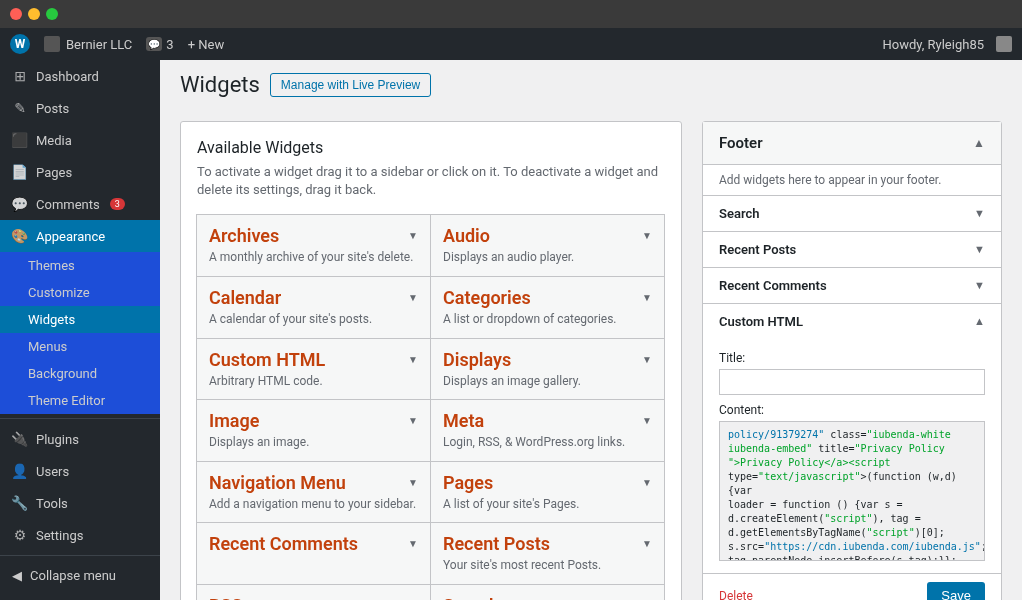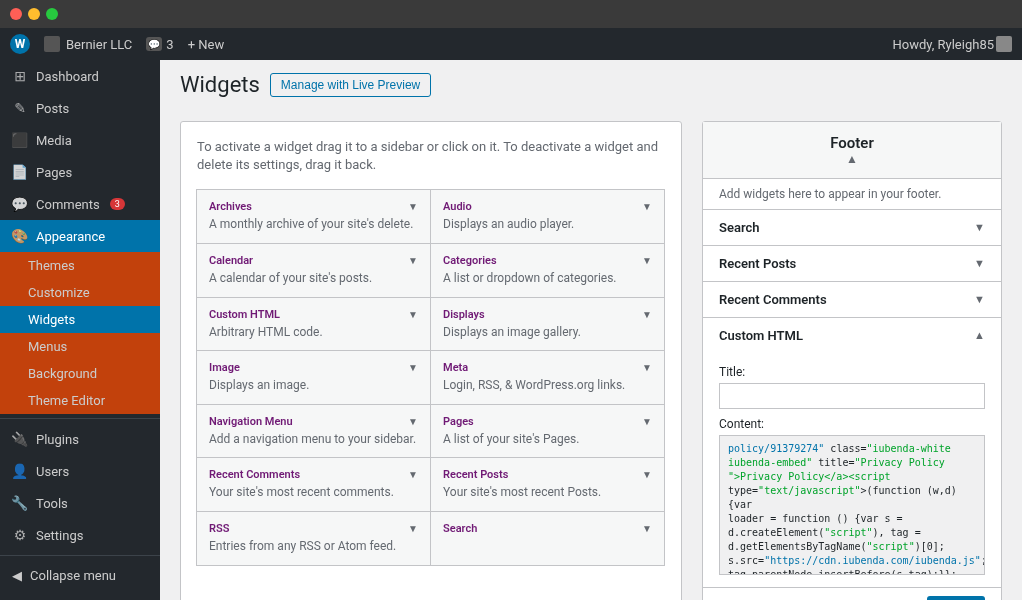--- a/index.html
+++ b/index.html
@@ -15,34 +15,34 @@
 
     
     .admin-bar { background: #23282d; height: 32px; display: flex; align-items: center; padding: 0 10px; flex-shrink: 0; color: #fff; gap: 12px; }
     .admin-bar-left { display: flex; align-items: center; gap: 14px; flex: 1; }
     .wp-logo { width: 20px; height: 20px; background: #0073aa; border-radius: 50%; display: flex; align-items: center; justify-content: center; color: white; font-size: 12px; font-weight: bold; }
     .admin-bar-site { display: flex; align-items: center; gap: 6px; color: #ccc; font-size: 13px; }
     .admin-bar-site .site-icon { width: 16px; height: 16px; background: #555; border-radius: 2px; }
     .admin-bar-comments { display: flex; align-items: center; gap: 4px; color: #ccc; font-size: 13px; }
     .comment-bubble { width: 16px; height: 14px; background: #555; border-radius: 3px; position: relative; display: flex; align-items: center; justify-content: center; font-size: 10px; color: #ccc; }
     .admin-bar-new { display: flex; align-items: center; gap: 4px; color: #ccc; font-size: 13px; }
-    .admin-bar-right { color: #ccc; font-size: 13px; display: flex; align-items: center; gap: 2px; }
+    .admin-bar-right { color: #ccc; font-size: 13px; display: flex; align-items: center; gap: 12px; }
     .admin-avatar { width: 16px; height: 16px; background: #888; border-radius: 2px; }
 
     
     .main-layout { display: flex; flex: 1; overflow: hidden; }
 
     
     .sidebar { width: 160px; background: #23282d; color: #ccc; flex-shrink: 0; overflow-y: auto; }
     .sidebar-menu { list-style: none; }
     .sidebar-item { display: flex; align-items: center; gap: 8px; padding: 8px 12px; cursor: pointer; font-size: 13px; color: #ccc; }
     .sidebar-item.active { background: #0073aa; color: #fff; }
     .sidebar-item .si-icon { width: 16px; height: 16px; display: flex; align-items: center; justify-content: center; font-size: 14px; opacity: 0.8; }
     .sidebar-item .badge { background: #d63638; color: #fff; border-radius: 10px; font-size: 9px; padding: 1px 5px; margin-left: 2px; }
-    .sidebar-submenu { list-style: none; background: #c2410c; }
+    .sidebar-submenu { list-style: none; background: #1d4ed8; }
     .sidebar-submenu .sidebar-item { padding: 6px 12px 6px 28px; font-size: 13px; }
     .sidebar-submenu .sidebar-item.active { background: #0073aa; color: #fff; }
     .sidebar-divider { height: 1px; background: #3c434a; margin: 4px 0; }
     .collapse-menu-item { display: flex; align-items: center; gap: 8px; padding: 8px 12px; cursor: pointer; font-size: 13px; color: #ccc; }
 
     
     .content-area { flex: 1; overflow-y: auto; padding: 0; display: flex; flex-direction: column; }
 
     
     .page-header { background: #f0f0f1; padding: 12px 20px 0; }
@@ -54,28 +54,28 @@
     .widgets-content { display: flex; gap: 20px; padding: 16px 20px; flex: 1; }
 
     
     .available-widgets { flex: 1; background: #fff; border: 1px solid #c3c4c7; border-radius: 3px; padding: 16px; min-width: 0; }
     .available-widgets h2 { font-size: 16px; font-weight: 400; margin-bottom: 6px; color: #1d2327; }
     .available-widgets .description { color: #646970; font-size: 13px; margin-bottom: 16px; line-height: 1.4; }
 
     .widget-grid { display: grid; grid-template-columns: 1fr 1fr; gap: 0; }
     .widget-item { border: 1px solid #c3c4c7; padding: 10px 12px; cursor: pointer; background: #f6f7f7; margin: -1px 0 0 -1px; }
     .widget-item-header { display: flex; align-items: center; justify-content: space-between; }
-    .widget-item-title { font-weight: 600; font-size: 11px; color: #701a75; }
+    .widget-item-title { font-weight: 600; font-size: 18px; color: #c2410c; }
     .widget-dropdown { color: #646970; font-size: 10px; cursor: pointer; }
     .widget-item-desc { color: #646970; font-size: 12px; margin-top: 4px; line-height: 1.3; }
 
     
     .footer-panel { width: 300px; flex-shrink: 0; }
     .footer-box { background: #fff; border: 1px solid #c3c4c7; border-radius: 3px; }
-    .footer-header { display: flex; align-items: center; justify-content: space-between; padding: 12px 16px; border-bottom: 1px solid #c3c4c7; background: #f6f7f7; flex-direction: column; }
+    .footer-header { display: flex; align-items: center; justify-content: space-between; padding: 12px 16px; border-bottom: 1px solid #c3c4c7; background: #f6f7f7; }
     .footer-title { font-size: 15px; font-weight: 600; color: #1d2327; }
     .footer-chevron { color: #646970; font-size: 12px; }
     .footer-subtitle { padding: 8px 16px; font-size: 12px; color: #646970; border-bottom: 1px solid #c3c4c7; }
 
     .widget-slot { border-bottom: 1px solid #c3c4c7; }
     .widget-slot-header { display: flex; align-items: center; justify-content: space-between; padding: 10px 16px; cursor: pointer; }
     .widget-slot-title { font-size: 13px; font-weight: 600; color: #1d2327; }
     .widget-slot-chevron { color: #646970; font-size: 11px; }
 
     
@@ -202,20 +202,21 @@
     <div class="page-header">
       <div class="page-title-row">
         <h1 class="page-title">Widgets</h1>
         <button class="manage-live-preview-btn">Manage with Live Preview</button>
       </div>
     </div>
 
     <div class="widgets-content">
 
       <div class="available-widgets">
+        <h2>Available Widgets</h2>
         <p class="description">To activate a widget drag it to a sidebar or click on it. To deactivate a widget and delete its settings, drag it back.</p>
         <div class="widget-grid">
 
           <div class="widget-item">
             <div class="widget-item-header">
               <span class="widget-item-title">Archives</span>
               <span class="widget-dropdown">▼</span>
             </div>
             <div class="widget-item-desc">A monthly archive of your site's delete.</div>
           </div>
@@ -280,21 +281,20 @@
               <span class="widget-item-title">Pages</span>
               <span class="widget-dropdown">▼</span>
             </div>
             <div class="widget-item-desc">A list of your site's Pages.</div>
           </div>
           <div class="widget-item">
             <div class="widget-item-header">
               <span class="widget-item-title">Recent Comments</span>
               <span class="widget-dropdown">▼</span>
             </div>
-            <div class="widget-item-desc">Your site's most recent comments.</div>
           </div>
           <div class="widget-item">
             <div class="widget-item-header">
               <span class="widget-item-title">Recent Posts</span>
               <span class="widget-dropdown">▼</span>
             </div>
             <div class="widget-item-desc">Your site's most recent Posts.</div>
           </div>
           <div class="widget-item">
             <div class="widget-item-header">

